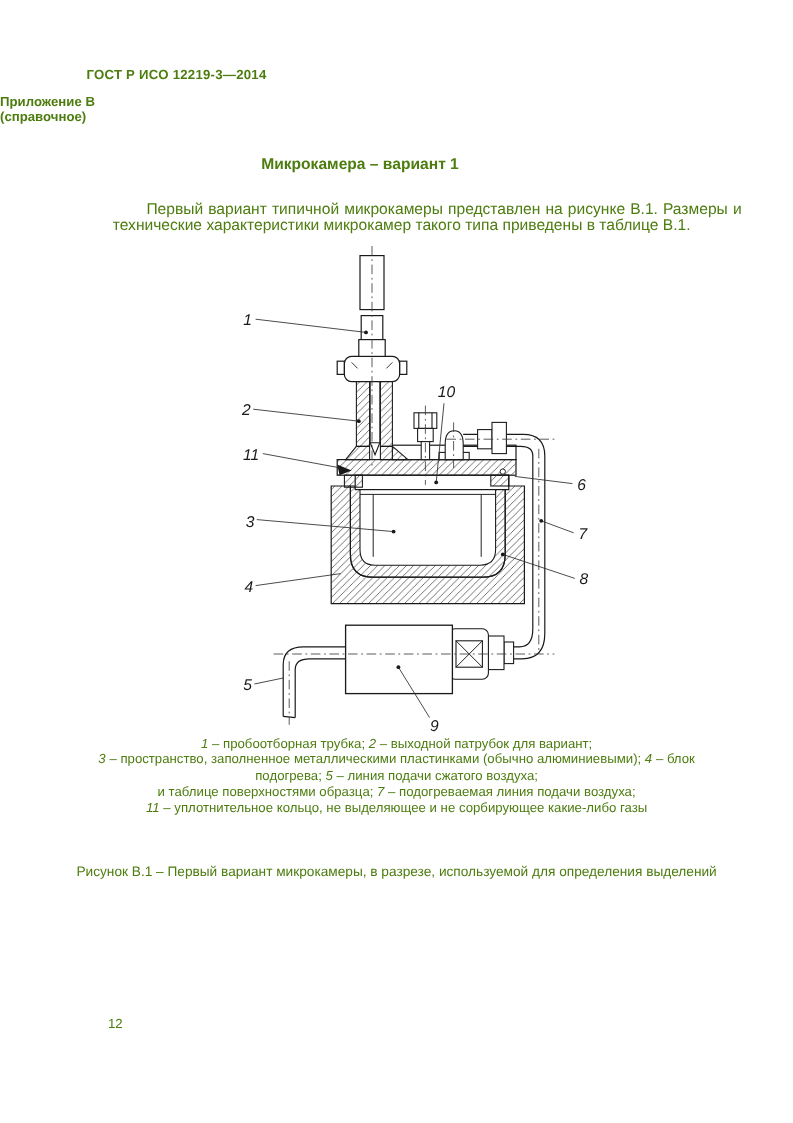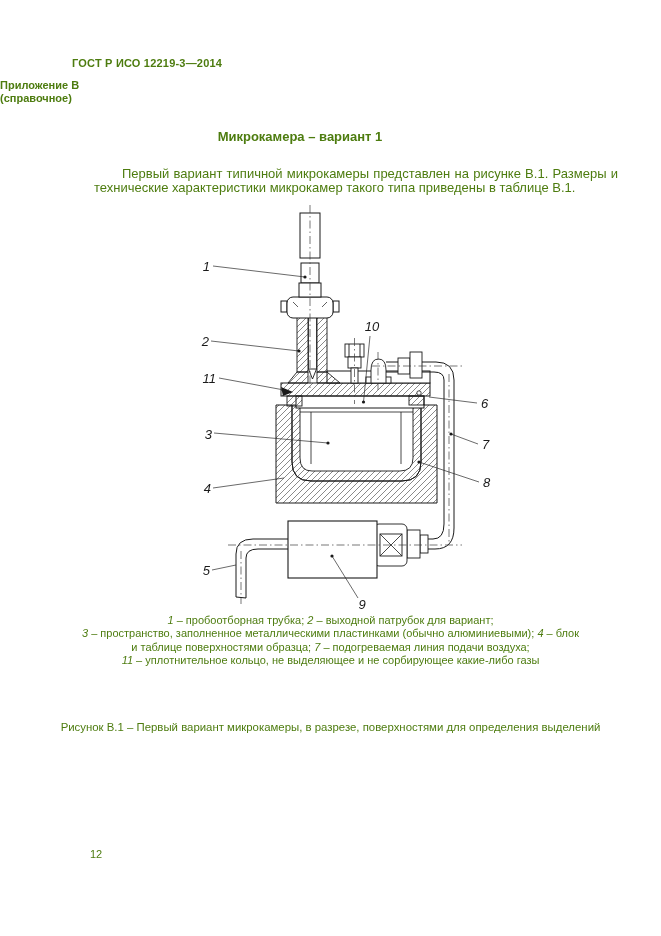--- a/index.html
+++ b/index.html
@@ -160,23 +160,24 @@
       <text x="482" y="449" text-anchor="start">7</text>
       <text x="483" y="487" text-anchor="start">8</text>
       <text x="362" y="609" text-anchor="middle">9</text>
       <text x="372" y="331" text-anchor="middle">10</text>
     </g>
   </svg>
 
   <div class="legend">
     <p><span class="it">1</span><span> – пробоотборная трубка; </span><span class="it">2</span><span> – выходной патрубок для вариант;</span></p>
     <p><span class="it">3</span><span> – пространство, заполненное металлическими пластинками (обычно алюминиевыми); </span><span class="it">4</span><span> – блок</span></p>
+    <p><span>подогрева; </span><span class="it">5</span><span> – линия подачи сжатого воздуха;</span></p>
     <p><span>и таблице поверхностями образца; </span><span class="it">7</span><span> – подогреваемая линия подачи воздуха;</span></p>
     <p><span class="it">11</span><span> – уплотнительное кольцо, не выделяющее и не сорбирующее какие-либо газы</span></p>
   </div>
 
   <div class="fig-caption">
-    <p>Рисунок В.1 – Первый вариант микрокамеры, в разрезе, поверхностями для определения выделений</p>
+    <p>Рисунок В.1 – Первый вариант микрокамеры, в разрезе, используемой для определения выделений</p>
   </div>
 
   <div class="page-number">12</div>
 
 </div>
 
 </body></html>

